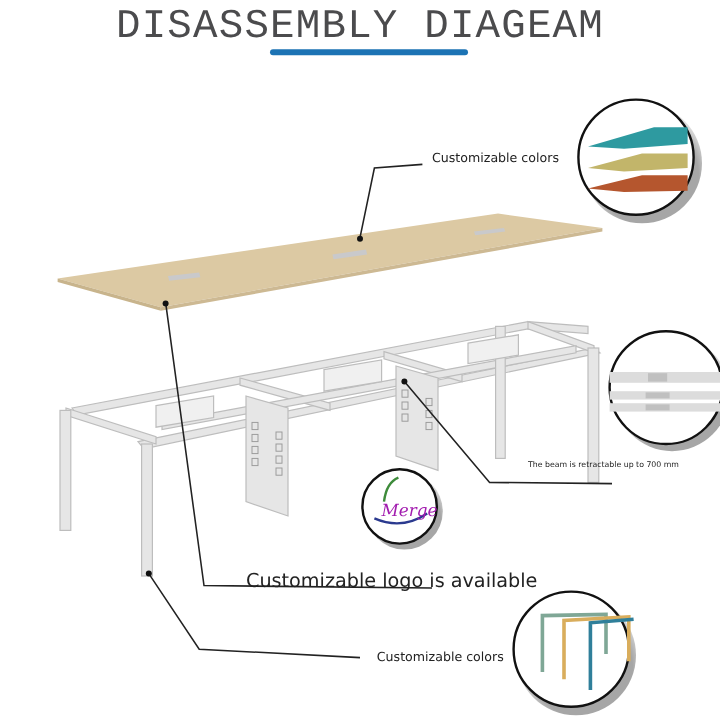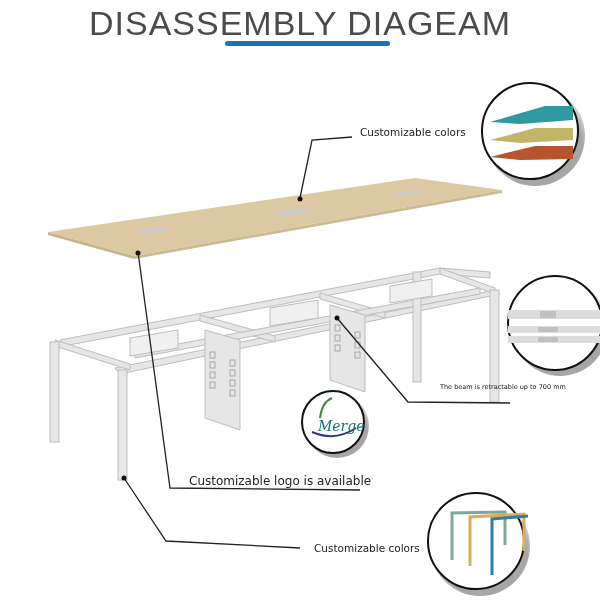--- a/index.html
+++ b/index.html
@@ -1,38 +1,38 @@
 <!DOCTYPE html>
 <html><head>
   <meta charset="utf-8">
   <style>
     html, body { margin: 0; padding: 0; background: #ffffff; }
     body { width: 600px; height: 600px; position: relative; overflow: hidden; font-family: "DejaVu Sans", sans-serif; }
     .title {
       position: absolute; left: 0; top: 0; width: 600px; text-align: center;
-      font-family: Liberation Sans, sans-serif;
+      font-family: Liberation Mono, monospace;
       font-size: 34px; letter-spacing: 1px; color: #4b4b4d; line-height: 42px; top: 2px;
       font-weight: normal;
     }
     .underline {
       position: absolute; left: 225px; top: 41px; width: 165px; height: 5px;
       border-radius: 3px; background: #1c73b4;
     }
     svg.art { position: absolute; left: 0; top: 0; }
     .label {
       position: absolute; font-family: "DejaVu Sans", sans-serif; font-weight: normal;
       color: #222; white-space: nowrap;
     }
     .l-colors-top { left: 360px; top: 126px; font-size: 10.5px; }
     .l-beam { left: 440px; top: 383px; font-size: 6.5px; }
-    .l-logo { left: 189px; top: 474px; font-size: 12px; }
+    .l-logo { left: 205px; top: 474px; font-size: 16px; }
     .l-colors-bottom { left: 314px; top: 542px; font-size: 10.5px; }
     .logo-text {
       position: absolute; left: 318px; top: 418px; font-family: "DejaVu Serif", serif;
-      font-style: italic; font-size: 14px; color: #0f766e;
+      font-style: italic; font-size: 14px; color: #a21caf;
     }
   </style>
 </head>
 <body>
 
 <div class="title">DISASSEMBLY DIAGEAM</div>
 <div class="underline"></div>
 
 <svg class="art" width="600" height="600" viewBox="0 0 600 600">
   <defs>

